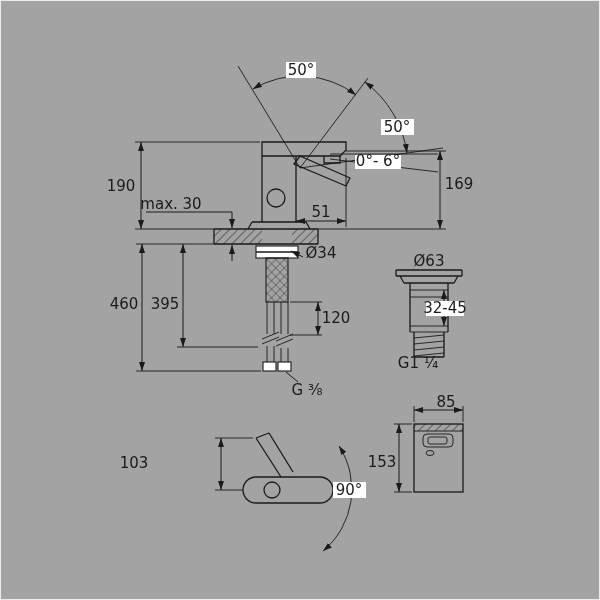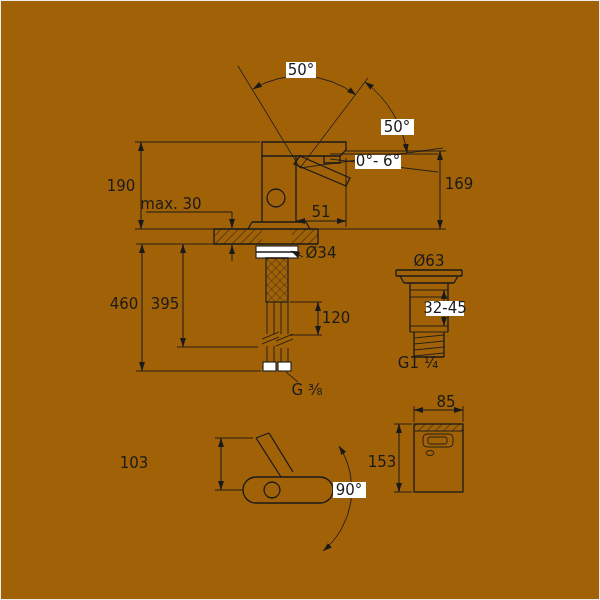--- a/index.html
+++ b/index.html
@@ -1,17 +1,17 @@
 <!DOCTYPE html>
 <html><head>
 <meta charset="utf-8">
 <style>
   html,body{margin:0;padding:0;background:#ffffff;}
   .canvas{
-    width:600px;height:600px;position:relative;background:#a16207;
+    width:600px;height:600px;position:relative;background:#a3a3a3;
     box-shadow:inset 0 0 0 1px #ececec;
     font-family:"DejaVu Sans",sans-serif;
   }
   svg{display:block;}
   svg text{
     font-family:"DejaVu Sans",sans-serif;
     font-size:15px;
     fill:#1a1a1a;
     text-anchor:middle;
   }

